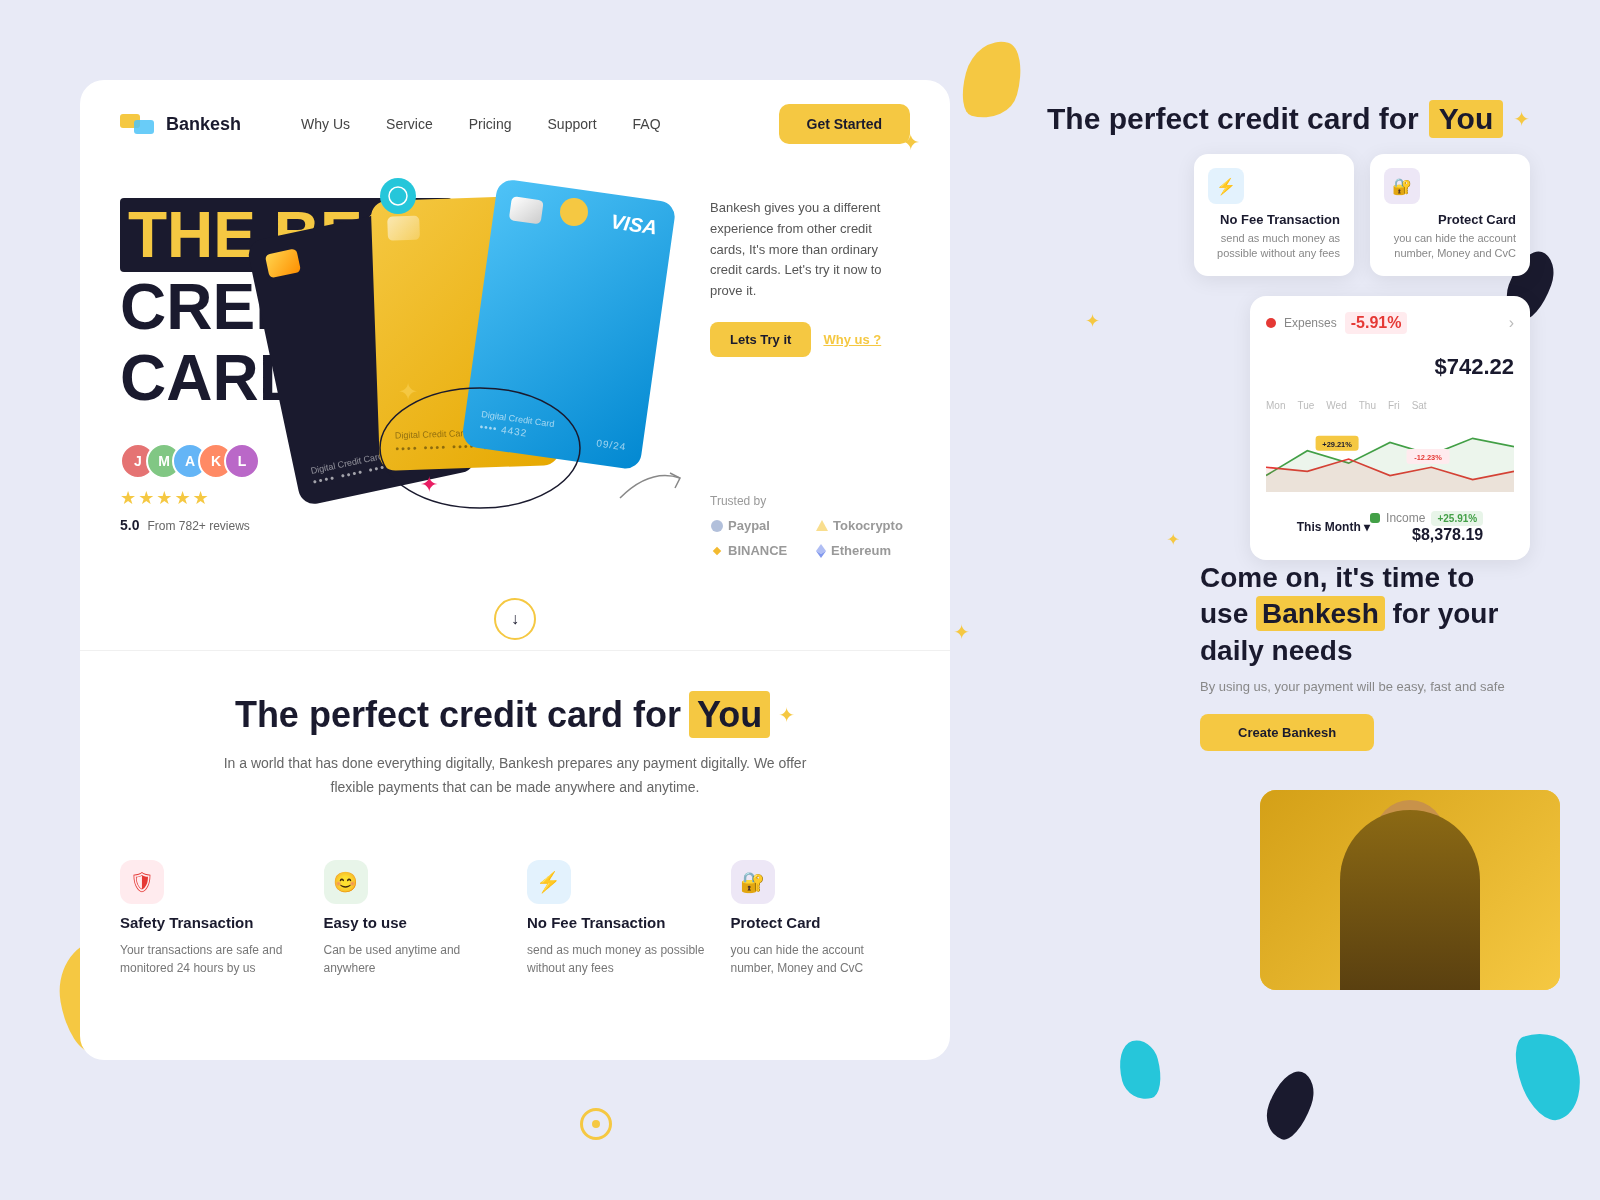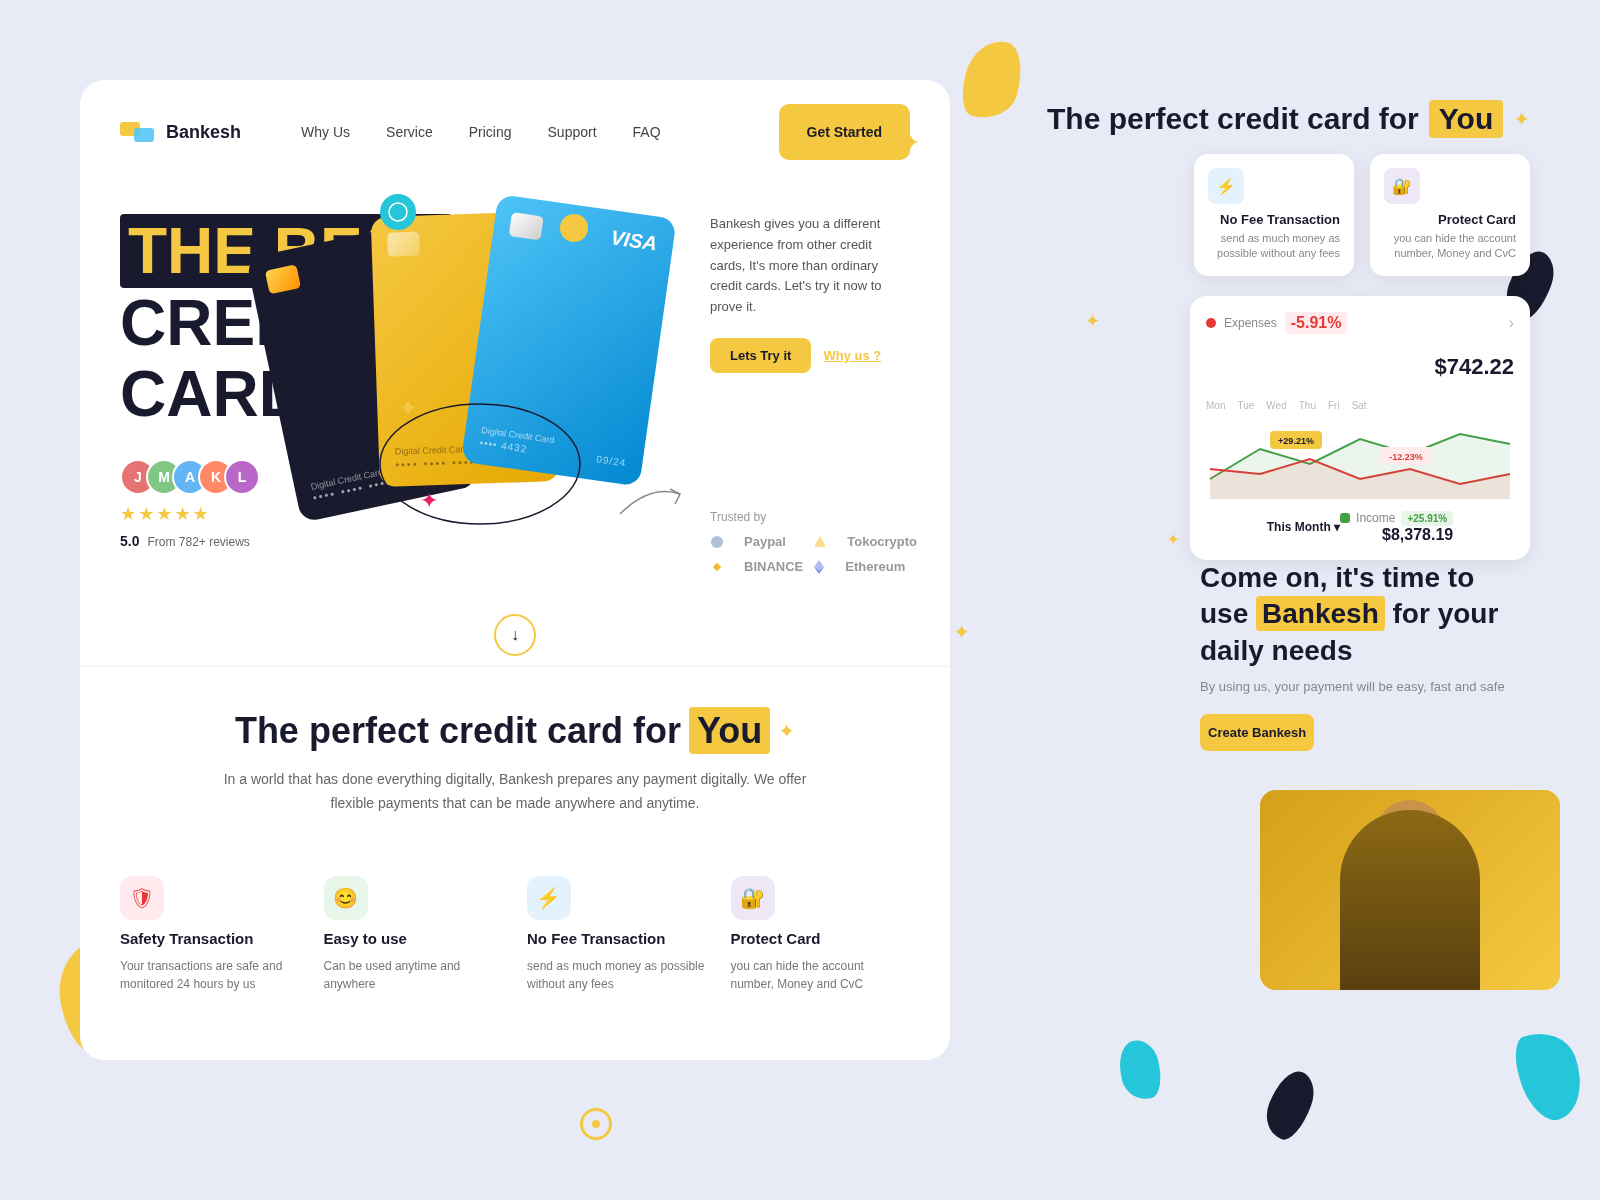--- a/index.html
+++ b/index.html
@@ -86,21 +86,21 @@
     .nav-link {
       font-size: 14px;
       color: #444;
       text-decoration: none;
       font-weight: 500;
     }
     .btn-get-started {
       background: #f5c842;
       color: #1a1a2e;
       border: none;
-      padding: 20px 28px;
+      padding: 12px 28px;
       border-radius: 10px;
       font-weight: 700;
       font-size: 14px;
       cursor: pointer;
     }
 
     
     .hero {
       padding: 30px 40px 20px 40px;
       position: relative;
@@ -297,21 +297,21 @@
       grid-template-columns: 1fr 1fr;
       gap: 10px;
       align-items: center;
     }
     .trusted-logo {
       font-size: 13px;
       font-weight: 700;
       color: #999;
       display: flex;
       align-items: center;
-      gap: 20px;
+      gap: 4px;
     }
 
     
     .scroll-indicator {
       display: flex;
       justify-content: center;
       margin: 10px 0;
     }
     .scroll-btn {
       width: 42px;
@@ -424,21 +424,21 @@
       line-height: 1.4;
     }
 
     
     .chart-widget {
       background: #fff;
       border-radius: 16px;
       padding: 16px;
       margin-top: 20px;
       box-shadow: 0 4px 20px rgba(0,0,0,0.08);
-      width: 340px;
+      width: 280px;
       margin-left: auto;
     }
     .chart-header {
       display: flex;
       justify-content: space-between;
       align-items: center;
       margin-bottom: 4px;
     }
     .chart-title-row {
       display: flex;
@@ -515,21 +515,21 @@
     .right-bottom-desc {
       font-size: 13px;
       color: #888;
       margin-top: 8px;
       line-height: 1.6;
     }
     .btn-create-bankesh {
       background: #f5c842;
       color: #1a1a2e;
       border: none;
-      padding: 11px 8px;
+      padding: 11px 38px;
       border-radius: 8px;
       font-weight: 700;
       font-size: 13px;
       cursor: pointer;
       margin-top: 16px;
       display: inline-block;
     }
 
     
     .right-image-card {

